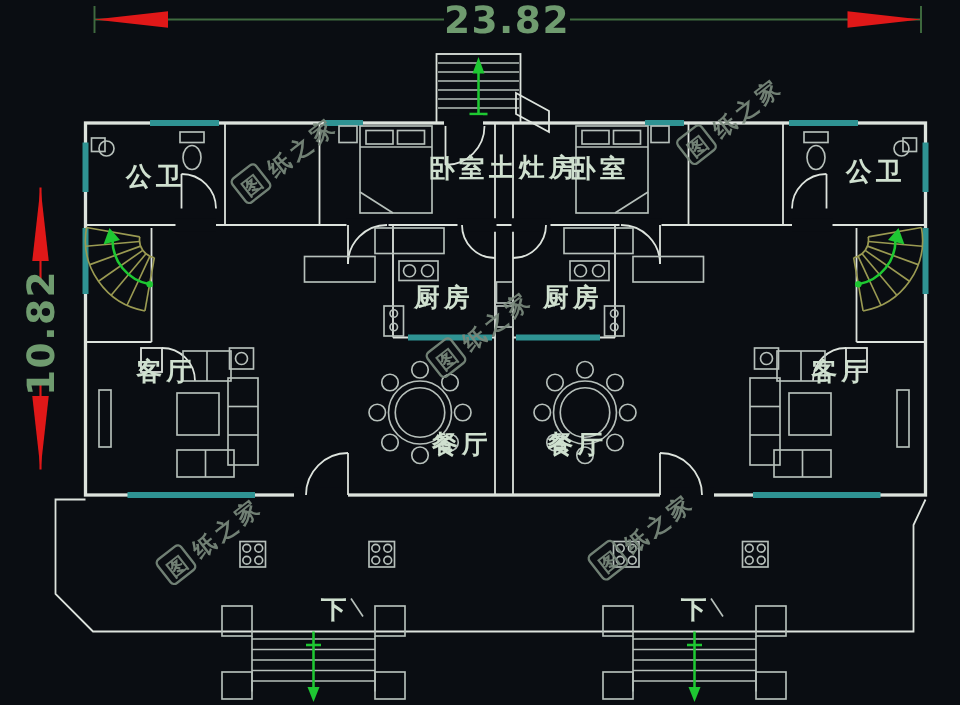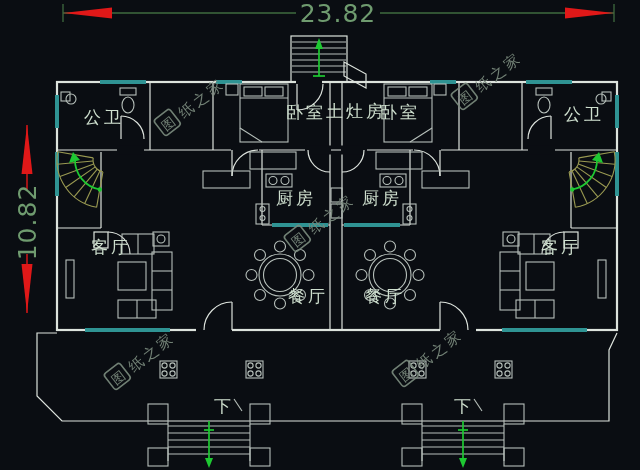--- a/index.html
+++ b/index.html
@@ -1,20 +1,21 @@
 <!DOCTYPE html>
 <html style="--background: #0a0d12; --wall: #dde3dd; --furniture: #b7c0bb; --window: #2f9393; --dim_red: #e01818; --dim_text: #6f9b6f; --dim_line_green: #3f6b3f; --label: #cfe0cf; --stair: #9a9a52; --green_arrow: #1ec832; --watermark: #7a8a7d;"><head>
 <meta charset="utf-8">
 <style>
   html,body { margin:0; padding:0; background:#000; }
   .stage {
     width:640px; height:470px;
     background: var(--background, #0a0d12);
     position:relative; overflow:hidden;
     font-family: "DejaVu Sans", sans-serif;
+    font-weight: bold;
   }
   svg { display:block; }
   .wall       { stroke: var(--wall, #dde3dd); stroke-width:2.2; fill:none; }
   .wall-thin  { stroke: var(--wall, #dde3dd); stroke-width:1.2; fill:none; }
   .furn       { stroke: var(--furniture, #b7c0bb); stroke-width:1.1; fill:none; }
   .win        { stroke: var(--window, #2f9393); stroke-width:4; fill:none; }
   .dimred-line   { stroke: var(--dim_red, #e01818); stroke-width:1.4; fill:none; }
   .dimred-fill   { fill: var(--dim_red, #e01818); stroke:none; }
   .dimgreen-line { stroke: var(--dim_line_green, #3f6b3f); stroke-width:1.3; fill:none; }
   .dimtext    { fill: var(--dim_text, #6f9b6f); font-size:25px; letter-spacing:1px; text-anchor:middle; }

